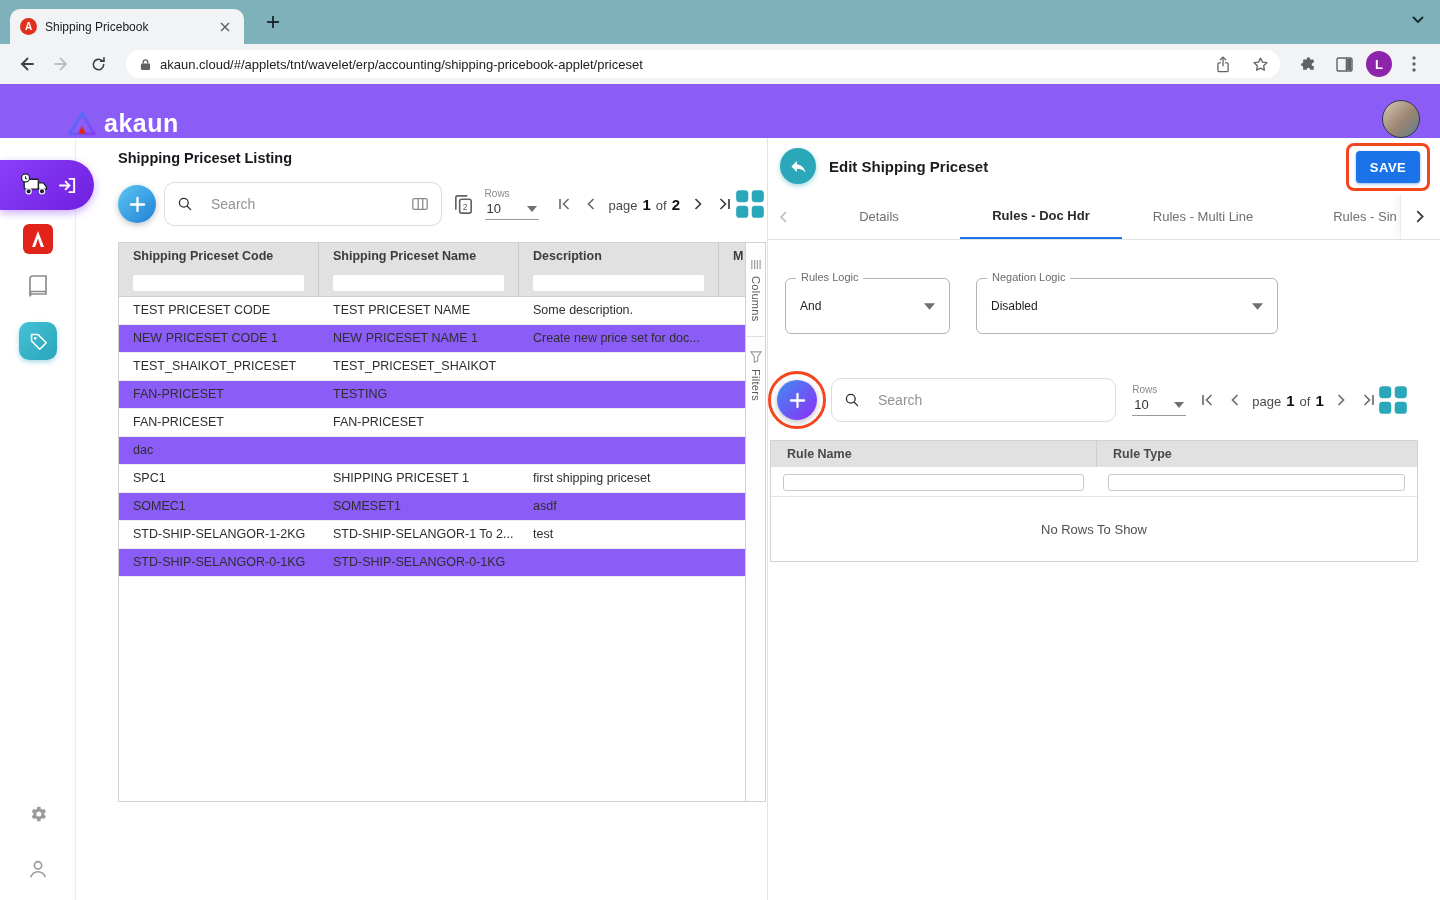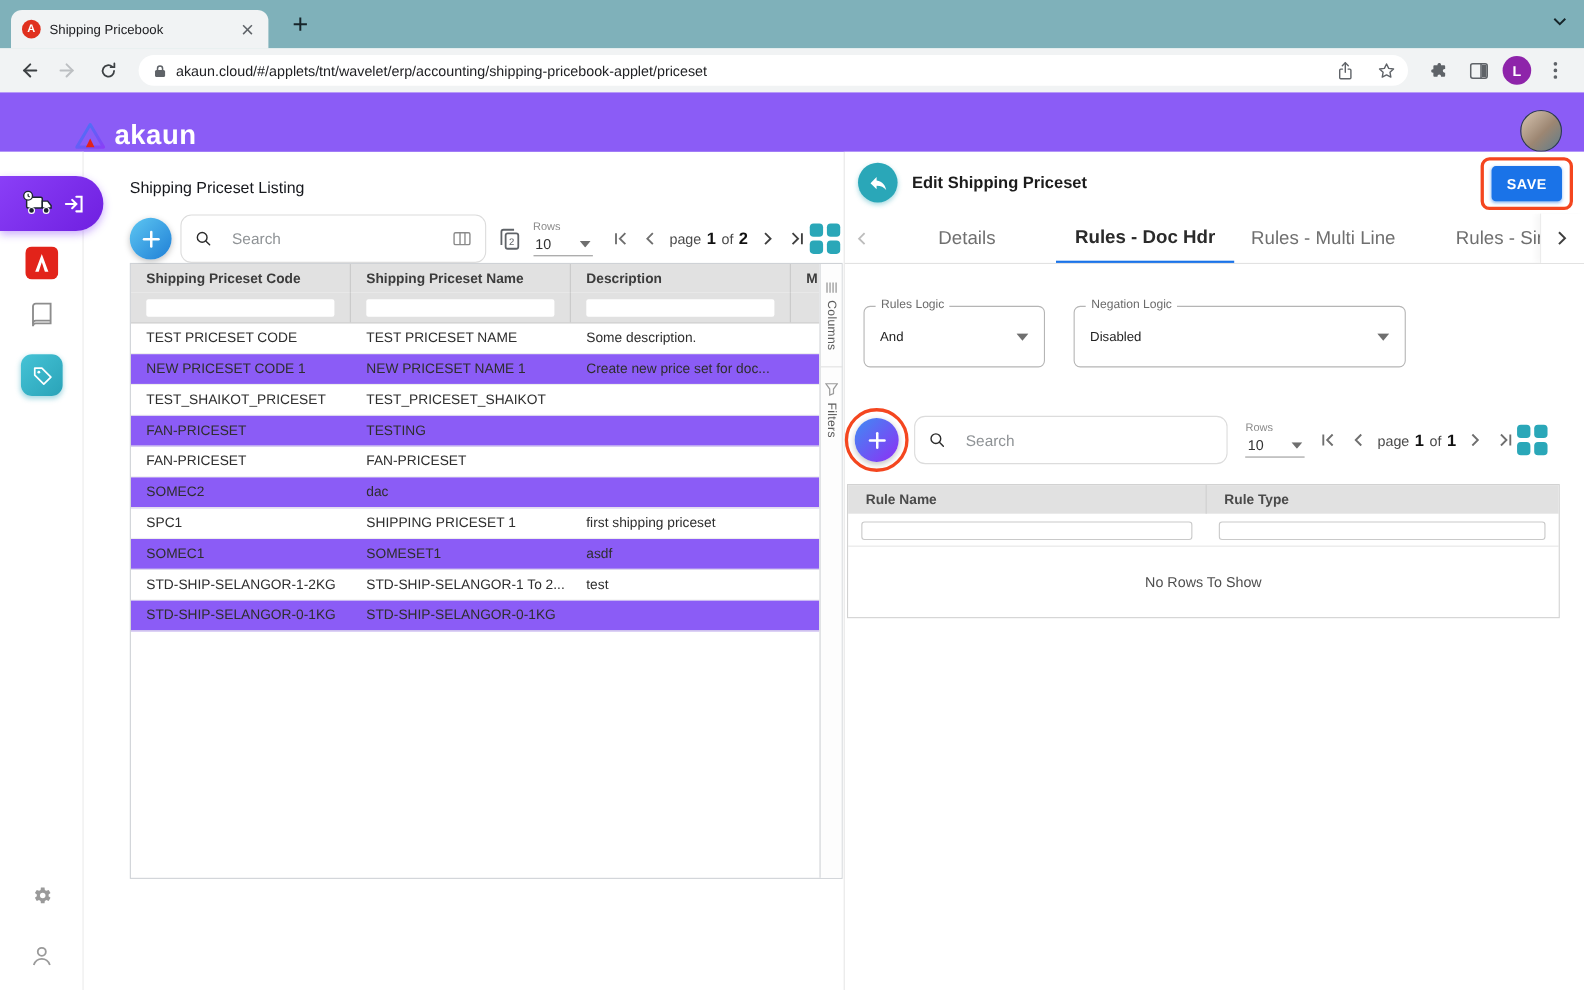--- a/index.html
+++ b/index.html
@@ -30,21 +30,21 @@
   
   .sidebar { position:absolute; top:138px; left:0; width:76px; bottom:0; background:#fff; border-right:1px solid #ececec; }
   .side-active { position:absolute; top:22px; left:0; width:94px; height:50px; border-radius:0 25px 25px 0; background:linear-gradient(135deg,#8a3ff7,#6f1fe0); box-shadow:0 3px 8px rgba(122,47,247,.4); display:flex; align-items:center; justify-content:center; gap:8px; cursor:pointer; }
   .side-item { position:absolute; left:0; width:76px; display:flex; justify-content:center; cursor:pointer; }
   .tag-tile { width:38px; height:38px; border-radius:10px; background:linear-gradient(135deg,#45c3d6,#2aa3b8); display:flex; align-items:center; justify-content:center; box-shadow:0 2px 5px rgba(42,163,184,.4); }
 
   
   .vdivider { position:absolute; left:767px; top:138px; bottom:0; width:1px; background:#e3e3e3; }
 
   .left-panel { position:absolute; left:118px; top:142px; width:648px; height:758px; }
-  .panel-title { margin-top:21px; font-size:14.5px; font-weight:400; color:#16181d; }
+  .panel-title { margin-top:8px; font-size:14.5px; font-weight:700; color:#16181d; }
   .lp-toolbar { margin-top:16px; height:44px; display:flex; align-items:center; }
 
   .fab { width:38px; height:38px; border-radius:50%; display:flex; align-items:center; justify-content:center; flex:none; cursor:pointer; box-shadow:0 2px 6px rgba(0,0,0,.25); }
   .fab.blue { background:linear-gradient(135deg,#5ec7f2,#1f7fd6); }
   .fab.purple { width:40px; height:40px; background:linear-gradient(135deg,#3f8cf3,#8e2ff5); }
 
   .searchbox { height:44px; border:1px solid #dcdcdc; border-radius:10px; background:#fff; display:flex; align-items:center; padding:0 12px; gap:18px; }
   .searchbox input { border:none; outline:none; flex:1; font-size:14px; color:#333; font-family:"Liberation Sans",sans-serif; min-width:0; background:transparent; }
   .searchbox input::placeholder { color:#8f9396; }
   .lp-search { width:278px; margin-left:8px; }
@@ -56,21 +56,21 @@
   .rows-value { display:flex; align-items:center; justify-content:space-between; border-bottom:1px solid #9a9a9a; padding:2px 2px 3px 2px; font-size:13px; color:#333; width:54px;text-align:center; }
 
   .pager { display:flex; align-items:center; gap:9px; margin-left:14px; }
   .pg-btn { display:flex; align-items:center; justify-content:center; width:18px; height:18px; cursor:pointer; }
   .pg-text { font-size:13px; color:#4a4a4a; display:flex; align-items:baseline; gap:5px; white-space:nowrap; }
   .pg-text b { font-size:15px; color:#111; font-weight:700; }
 
   .grid-btn { margin-left:auto; width:32px; height:32px; display:flex; align-items:center; justify-content:center; cursor:pointer; }
 
   
-  .tbl-wrap { margin-top:0; height:560px; border:1px solid #cfd2d6; display:flex; background:#fff; }
+  .tbl-wrap { margin-top:16px; height:560px; border:1px solid #cfd2d6; display:flex; background:#fff; }
   .tbl { flex:1; min-width:0; overflow:hidden; }
   .grid-cols { display:grid; grid-template-columns:200px 200px 200px 1fr; }
   .thead { background:#e1e1e1; height:26px; }
   .thead .hcell { font-size:12.5px; font-weight:600; color:#3c3c3c; line-height:26px; padding-left:14px; border-right:1px solid #c9c9c9; white-space:nowrap; overflow:hidden; cursor:pointer; }
   .thead .hcell:last-child { border-right:none; }
   .tfilter { background:#e1e1e1; height:28px; border-bottom:1px solid #cfcfcf; }
   .tfilter .fcell { border-right:1px solid #c9c9c9; display:flex; align-items:center; padding:0 14px; }
   .tfilter .fcell:last-child { border-right:none; padding:0; }
   .tfilter input { width:100%; height:16px; border:none; border-radius:2px; background:#fff; outline:none; font-size:11px; padding:0 4px; }
   .trow { height:28px; border-bottom:1px solid #ededed; display:grid; grid-template-columns:200px 200px 200px 1fr; cursor:pointer; }
@@ -85,21 +85,21 @@
   
   .right-panel { position:absolute; left:768px; top:138px; width:672px; bottom:0; background:#fff; }
   .rp-header { position:relative; height:56px; display:flex; align-items:center; padding-left:12px; }
   .back-fab { width:36px; height:36px; border-radius:50%; background:#2aa7b8; display:flex; align-items:center; justify-content:center; cursor:pointer; box-shadow:0 2px 5px rgba(42,167,184,.45); flex:none; }
   .rp-title { margin-left:13px; font-size:15px; font-weight:600; color:#1c1c1c; }
   .save-btn { position:absolute; right:20px; top:13px; width:64px; height:32px; background:#1a73e8; color:#fff; font-size:13px; font-weight:700; letter-spacing:.5px; border:none; border-radius:4px; cursor:pointer; box-shadow:0 1px 3px rgba(26,115,232,.5); font-family:"Liberation Sans",sans-serif; }
   .annot-rect { position:absolute; right:10px; top:5px; width:84px; height:48px; border:3px solid #f4461f; border-radius:8px; pointer-events:none; }
 
   .rp-tabs { position:relative; height:46px; border-bottom:1px solid #e2e2e2; display:flex; align-items:stretch; overflow:hidden; }
   .tab-chevron { width:30px; display:flex; align-items:center; justify-content:center; color:#b9b9b9; flex:none; cursor:pointer; }
-  .rtab { width:162px; flex:none; display:flex; align-items:center; justify-content:center; font-size:17px; color:#6f6f6f; cursor:pointer; white-space:nowrap; }
+  .rtab { width:162px; flex:none; display:flex; align-items:center; justify-content:center; font-size:13px; color:#6f6f6f; cursor:pointer; white-space:nowrap; }
   .rtab.active { color:#2b2b2b; font-weight:600; border-bottom:2.5px solid #1a73e8; }
   .tab-chevron-right { position:absolute; right:0; top:0; bottom:0; width:40px; background:#fff; border-left:1px solid #ececec; display:flex; align-items:center; justify-content:center; color:#3f3f3f; cursor:pointer; box-shadow:-4px 0 6px rgba(0,0,0,.04); }
 
   .rp-fields { margin-top:38px; display:flex; gap:26px; padding-left:17px; }
   .field { position:relative; height:56px; border:1px solid #b5b5b5; border-radius:6px; display:flex; align-items:center; padding:0 14px; cursor:pointer; background:#fff; }
   .field .flabel { position:absolute; top:-8px; left:10px; background:#fff; padding:0 5px; font-size:11px; color:#6b6b6b; }
   .field .fvalue { font-size:12px; color:#222; }
   .field .fcaret { margin-left:auto; }
   .field.f1 { width:165px; }
   .field.f2 { width:302px; }
@@ -415,21 +415,20 @@
               <div class="tcell"></div>
               <div class="tcell"></div>
             </div>
             <div class="trow">
               <div class="tcell">FAN-PRICESET</div>
               <div class="tcell">FAN-PRICESET</div>
               <div class="tcell"></div>
               <div class="tcell"></div>
             </div>
             <div class="trow alt">
-              <div class="tcell">SOMEC2</div>
               <div class="tcell">dac</div>
               <div class="tcell"></div>
             </div>
             <div class="trow">
               <div class="tcell">SPC1</div>
               <div class="tcell">SHIPPING PRICESET 1</div>
               <div class="tcell">first shipping priceset</div>
               <div class="tcell"></div>
             </div>
             <div class="trow alt">

